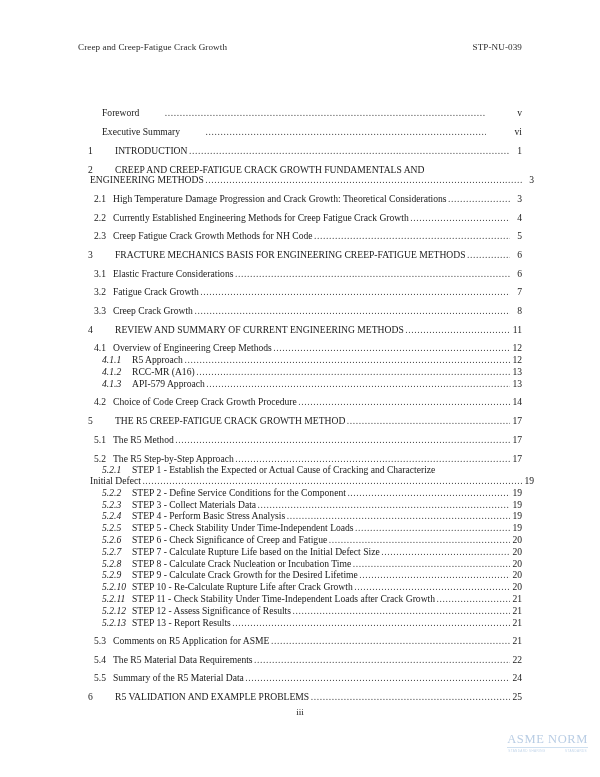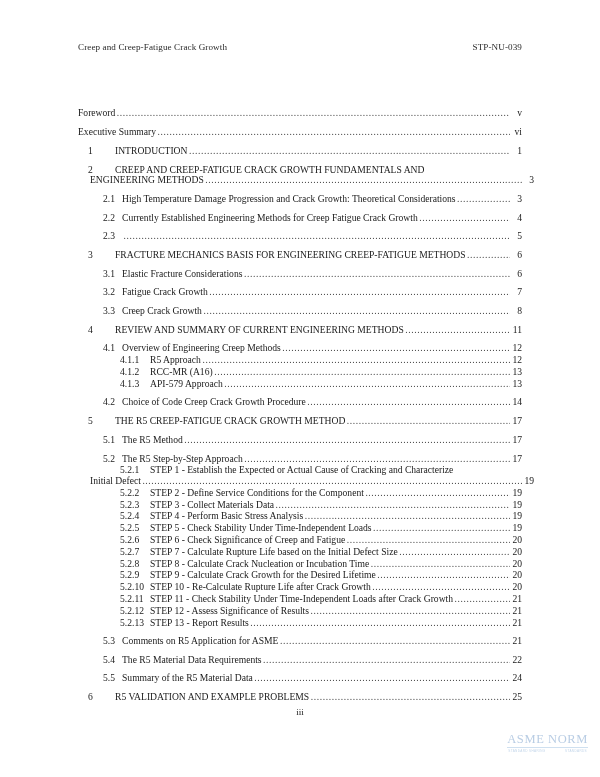--- a/index.html
+++ b/index.html
@@ -56,34 +56,34 @@
     line-height: 1;
   }
 
   .row {
     display: flex;
     align-items: baseline;
     width: 100%;
   }
   
   .lvl0 { margin-top: 9.4px; }
-  .lvl1 { margin-top: 9.0px; }
+  .lvl1 { margin-top: 9.0px; gap: 24px; }
   .lvl2 { margin-top: 9.0px; }
   .lvl3 { margin-top: 2.2px; }
   .first { margin-top: 0; }
 
   .num {
     flex: 0 0 auto;
     white-space: nowrap;
   }
   
   .lvl0 .num { width: 27px; margin-left: 10px; }
   .lvl1 .num { width: 0; margin-left: 0; }
-  .lvl2 .num { width: 19px; margin-left: 25px; }
-  .lvl3 .num { width: 30px; margin-left: 42px; }
+  .lvl2 .num { width: 19px; margin-left: 16px; }
+  .lvl3 .num { width: 30px; margin-left: 24px; font-style: italic; }
 
   .label {
     flex: 0 1 auto;
     white-space: nowrap;
   }
   .leader {
     flex: 1 1 auto;
     min-width: 6px;
     overflow: hidden;
     white-space: nowrap;
@@ -196,20 +196,21 @@
         <span class="pageno">3</span>
       </div>
       <div class="row lvl2">
         <span class="num">2.2</span>
         <span class="label">Currently Established Engineering Methods for Creep Fatigue Crack Growth</span>
         <span class="leader"></span>
         <span class="pageno">4</span>
       </div>
       <div class="row lvl2">
         <span class="num">2.3</span>
+        <span class="label">Creep Fatigue Crack Growth Methods for NH Code</span>
         <span class="leader"></span>
         <span class="pageno">5</span>
       </div>
       <div class="row lvl0">
         <span class="num">3</span>
         <span class="label">FRACTURE MECHANICS BASIS FOR ENGINEERING CREEP-FATIGUE METHODS</span>
         <span class="leader"></span>
         <span class="pageno">6</span>
       </div>
       <div class="row lvl2">

